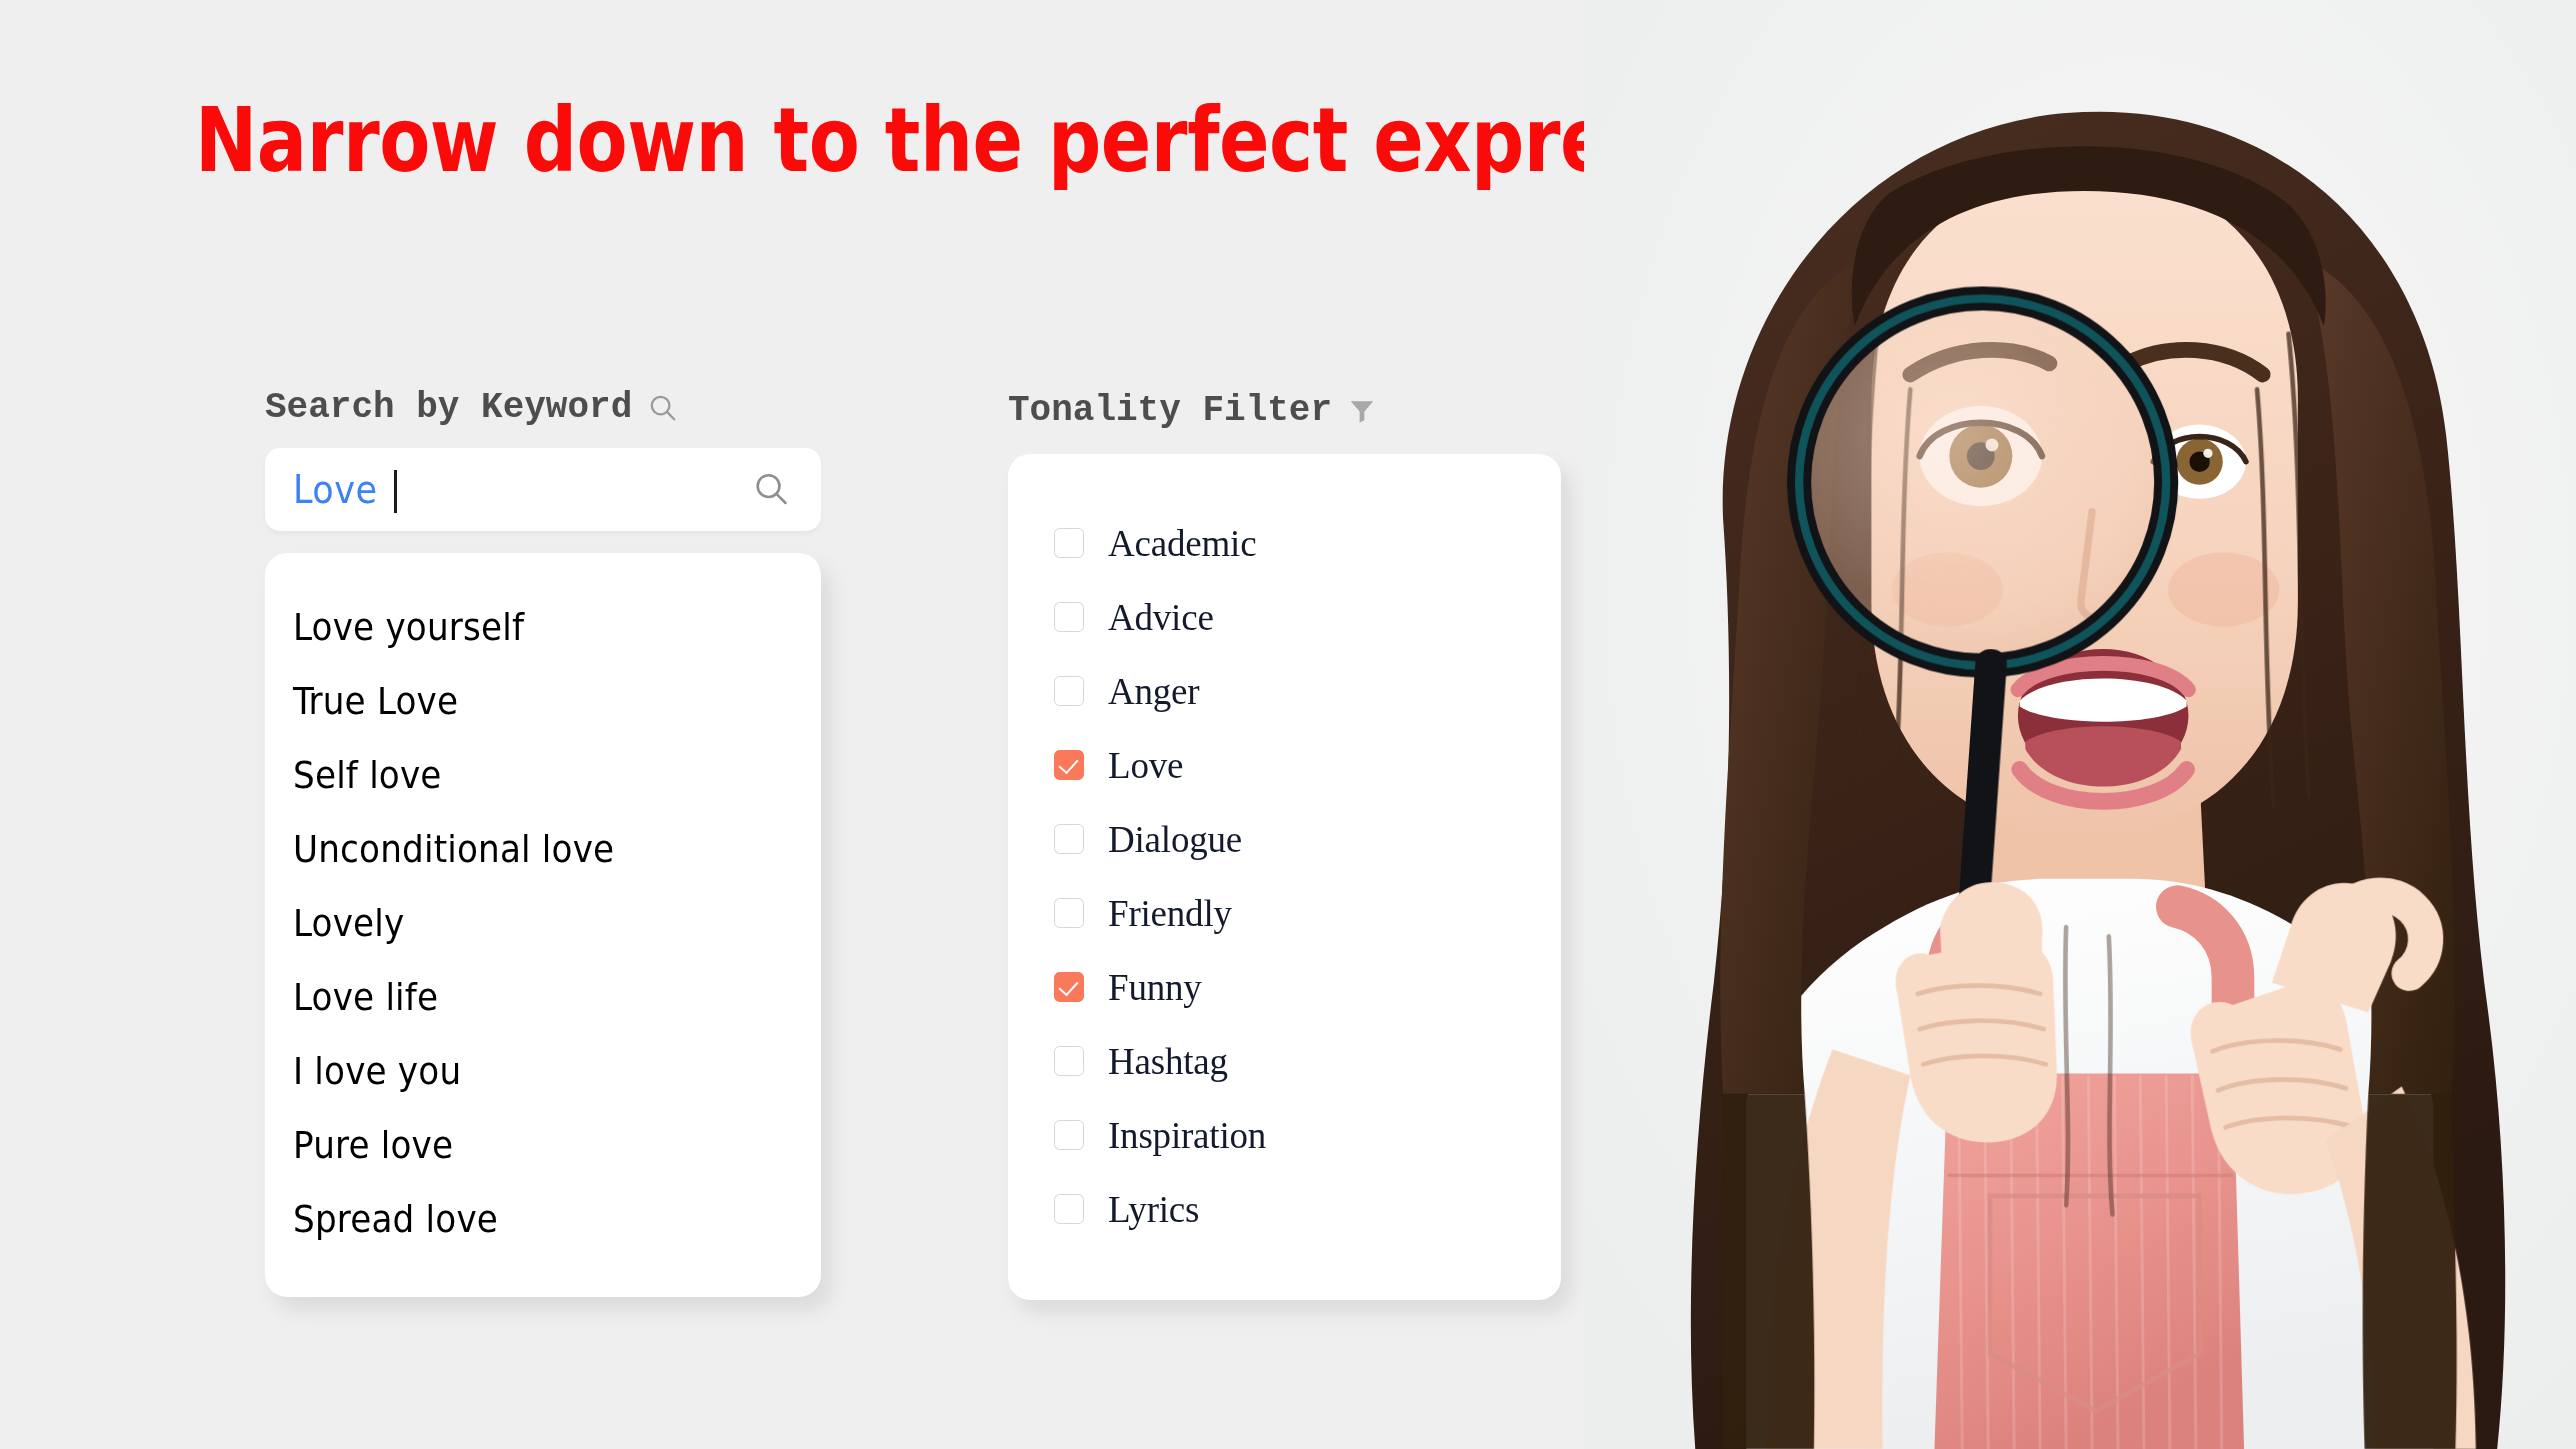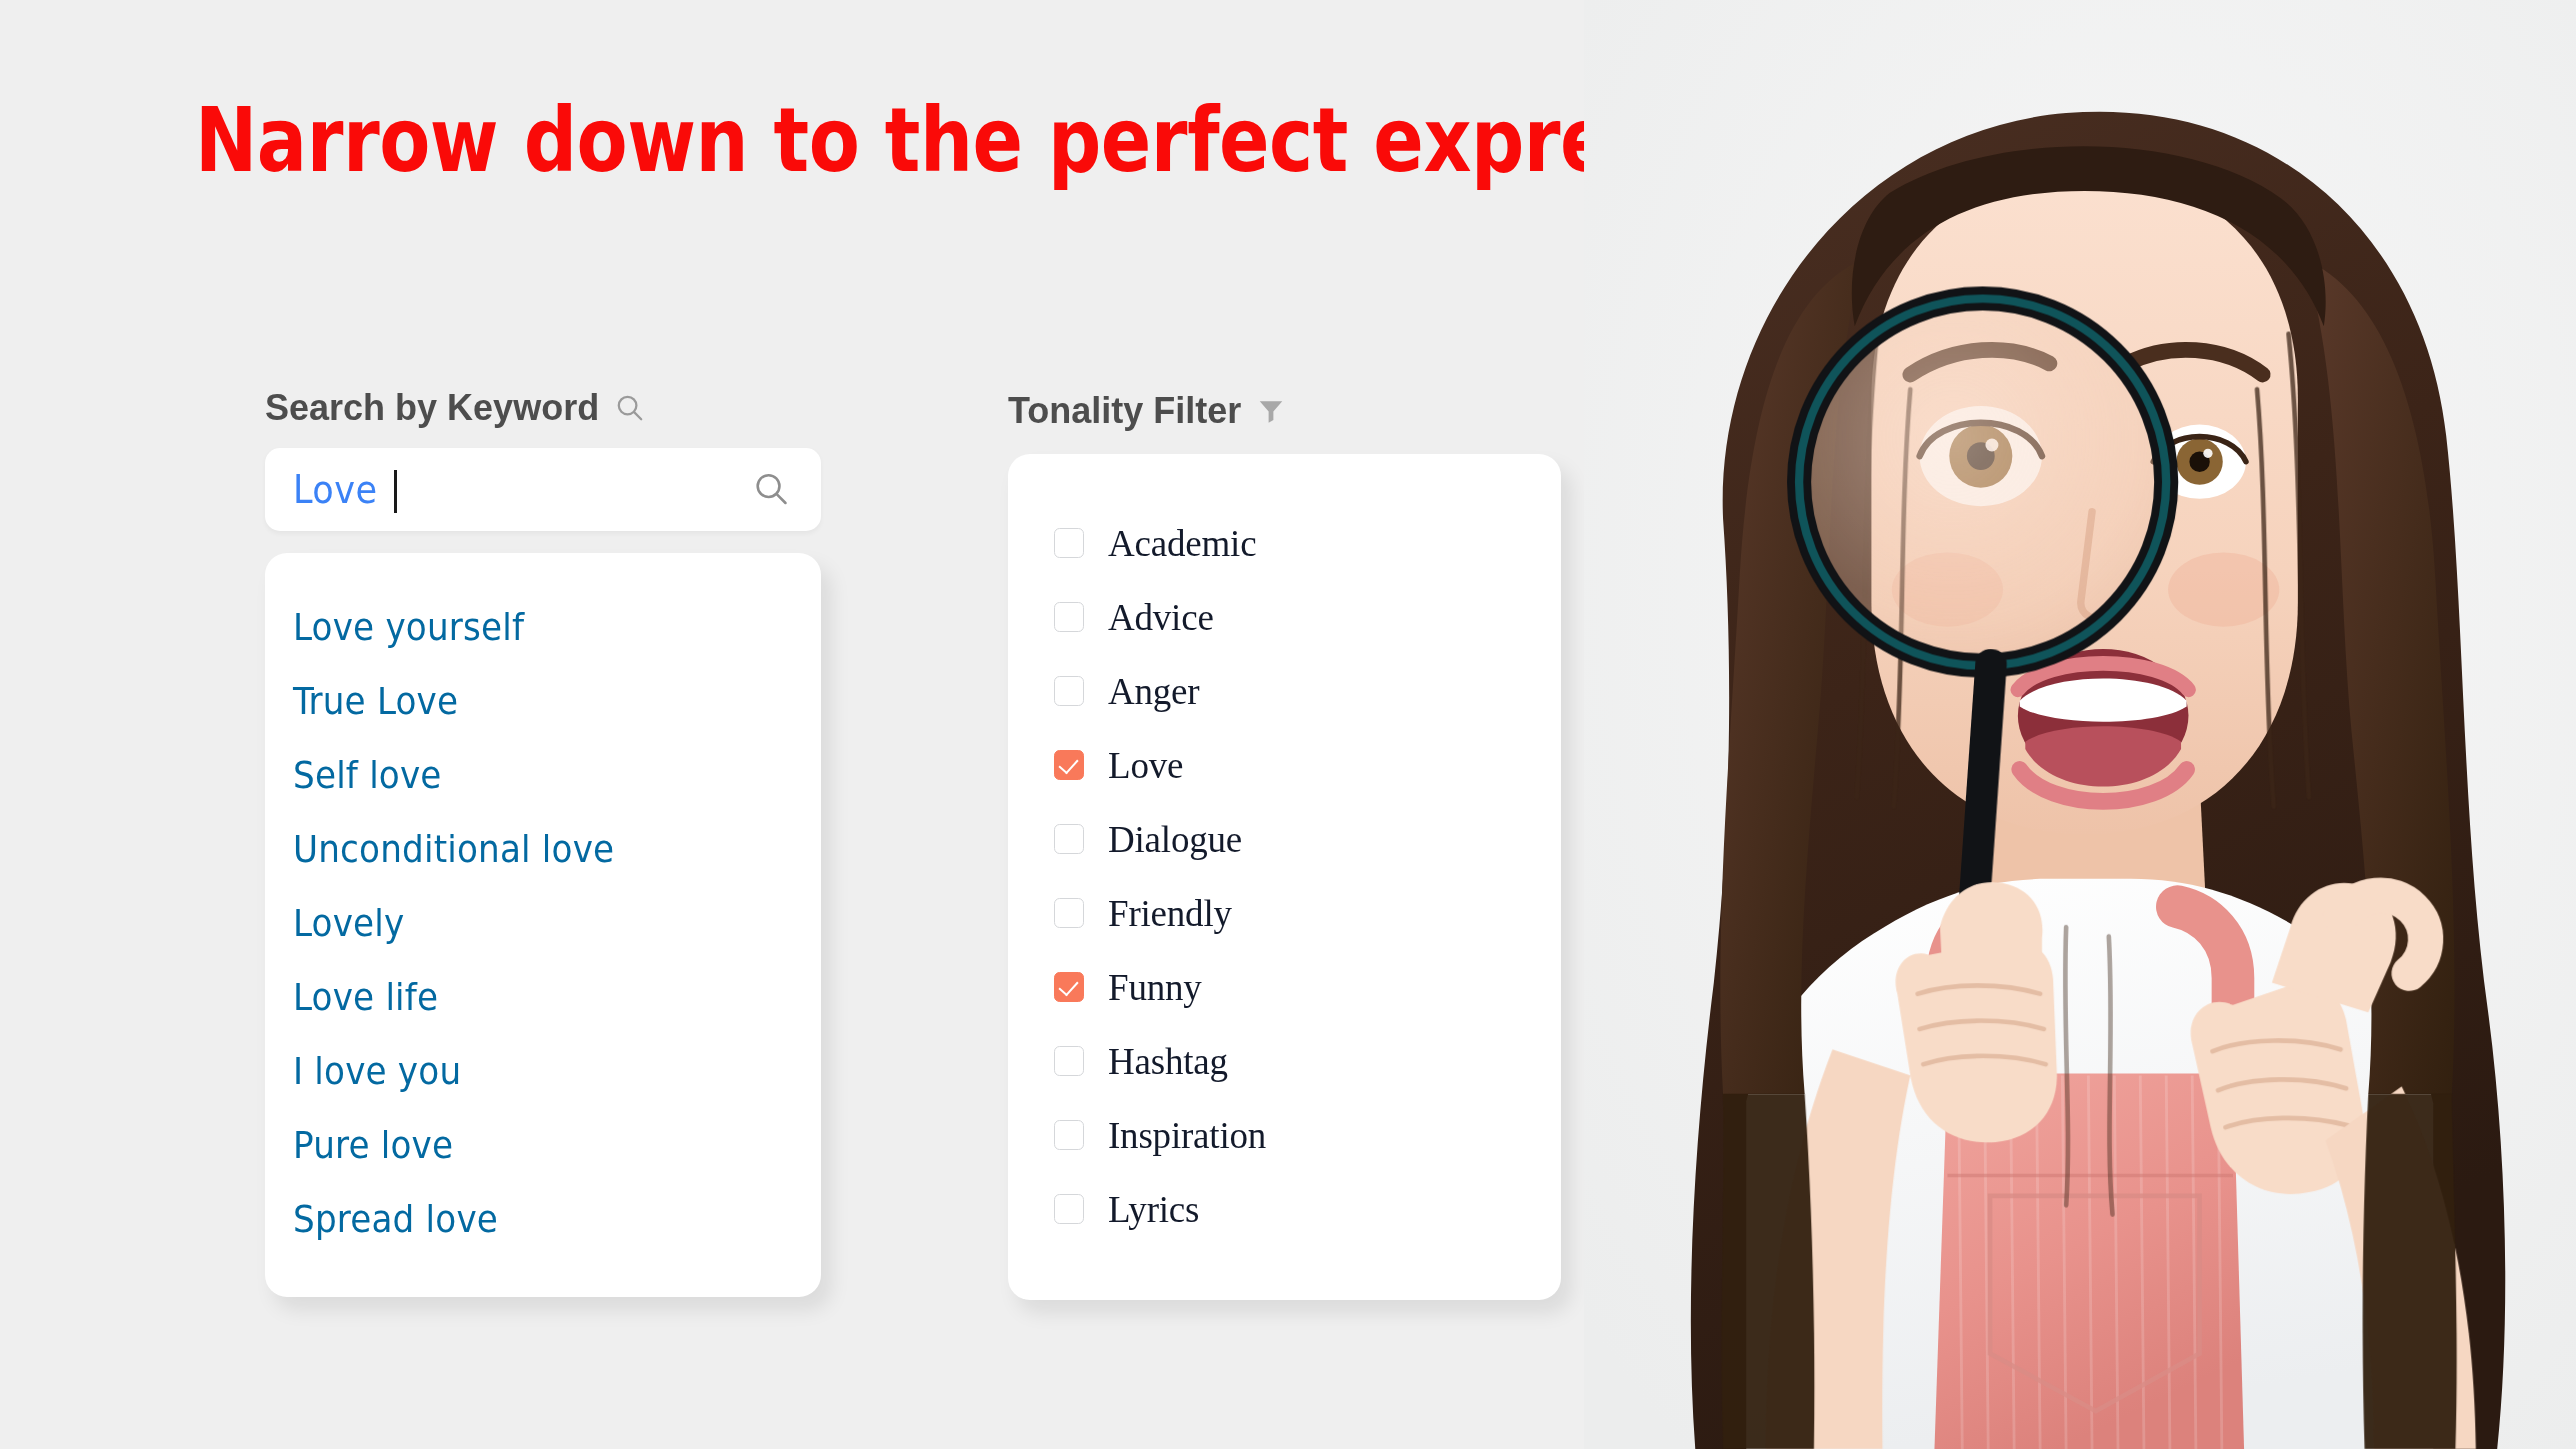--- a/index.html
+++ b/index.html
@@ -49,21 +49,21 @@
   }
 
   .section-head {
     display: flex;
     align-items: center;
     gap: 15px;
     height: 43px;
   }
 
   .section-head .title {
-    font-family: Liberation Sans, sans-serif;
+    font-family: Liberation Mono, monospace;
     font-weight: 700;
     font-size: 36px;
     color: #4d4d4d;
     letter-spacing: 0px;
     white-space: nowrap;
   }
 
   .icon-mag-head { width: 32px; height: 32px; display: block; flex: none; }
   .icon-funnel { width: 30px; height: 30px; display: block; flex: none; }
 
@@ -115,21 +115,21 @@
     width: 556px;
     background: #ffffff;
     border-radius: 22px;
     padding: 37px 0 41px 0;
     box-shadow: 9.3px 13px 20.4px rgba(0,0,0,0.085);
   }
 
   .suggest-item {
     font-family: "DejaVu Sans Condensed", "Liberation Sans Narrow", "Liberation Sans", sans-serif;
     font-size: 38px;
-    color: #0369a1;
+    color: #000000;
     line-height: 74px;
     height: 74px;
     padding-left: 28px;
     white-space: nowrap;
     letter-spacing: 0.2px;
   }
 
   
   .col-tonality {
     position: absolute;

